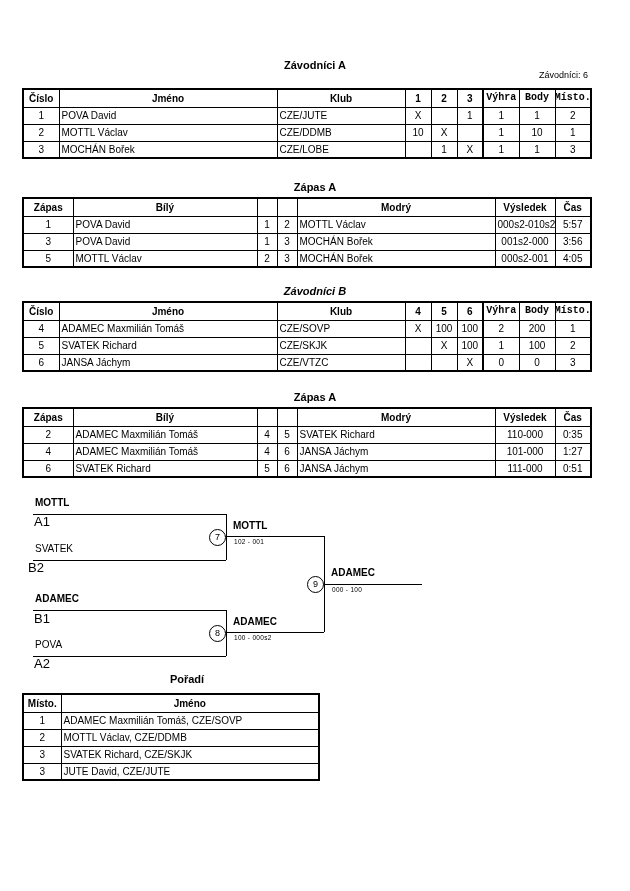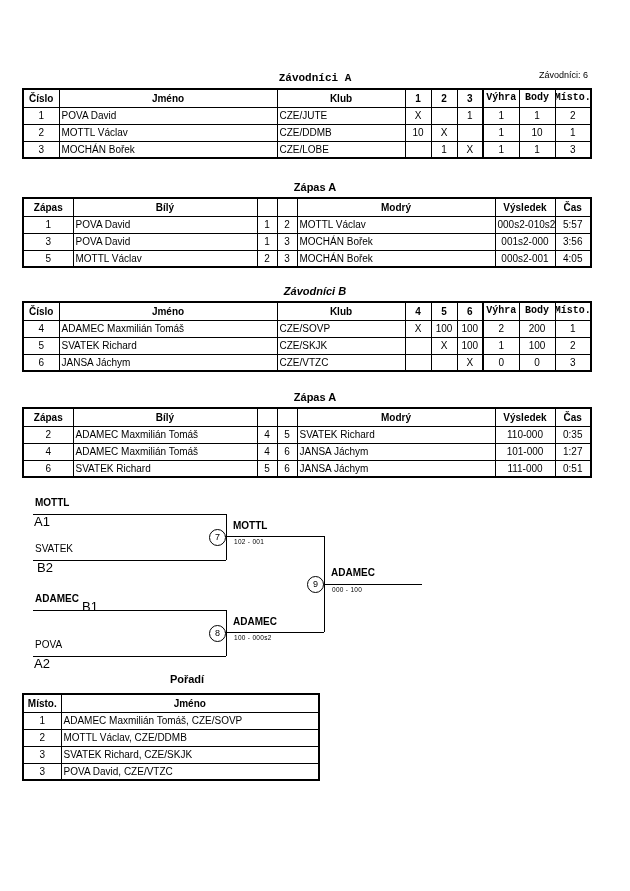--- a/index.html
+++ b/index.html
@@ -87,21 +87,21 @@
     font-size:9px;line-height:15px;text-align:center;
     z-index:3;
   }
 </style>
 </head>
 <body>
 
 <div class="page">
 
 
-  <div class="section-caption" style="top:72px;font-family:Liberation Mono, monospace;">Závodníci A</div>
+  <div class="section-caption" style="top:59px;">Závodníci A</div>
   <div class="entrants-count" style="top:70px;">Závodníci: 6</div>
 
   <table class="grid" id="tbl-group-a" style="left:22px;top:88px;width:568px;">
     <colgroup>
       <col style="width:36px">
         <col style="width:218px">
         <col style="width:128px">
       <col style="width:26px">
         <col style="width:26px">
         <col style="width:26px">
@@ -344,32 +344,32 @@
   </table>
 
   <div class="bracket">
 
     <div class="bk-name bold" id="bk-n0" style="left:35px;top:2px;">MOTTL</div>
     <div class="ln-h" style="left:33px;top:19px;width:193px;"></div>
     <div class="bk-seed" id="bk-s0" style="left:34px;top:19px;">A1</div>
 
     <div class="bk-name" id="bk-n1" style="left:35px;top:48px;">SVATEK</div>
     <div class="ln-h" style="left:33px;top:65px;width:193px;"></div>
-    <div class="bk-seed" id="bk-s1" style="left:37px;top:65px;">B2</div>
+    <div class="bk-seed" id="bk-s1" style="left:28px;top:65px;">B2</div>
 
     <div class="ln-v" style="left:226px;top:19px;height:46px;"></div>
 
     <div class="circle" id="bk-m0" style="left:209px;top:34px;">7</div>
     <div class="bk-name bold" id="bk-w0" style="left:233px;top:25px;">MOTTL</div>
     <div class="ln-h" style="left:224px;top:41px;width:100px;"></div>
     <div class="bk-score" id="bk-c0" style="left:234px;top:43px;">102 - 001</div>
 
     <div class="bk-name bold" id="bk-n2" style="left:35px;top:98px;">ADAMEC</div>
     <div class="ln-h" style="left:33px;top:115px;width:193px;"></div>
-    <div class="bk-seed" id="bk-s2" style="left:34px;top:104px;margin-left:48px;">B1</div>
+    <div class="bk-seed" id="bk-s2" style="left:34px;top:116px;">B1</div>
 
     <div class="bk-name" id="bk-n3" style="left:35px;top:144px;">POVA</div>
     <div class="ln-h" style="left:33px;top:161px;width:193px;"></div>
     <div class="bk-seed" id="bk-s3" style="left:34px;top:161px;">A2</div>
 
     <div class="ln-v" style="left:226px;top:115px;height:46px;"></div>
 
     <div class="circle" id="bk-m1" style="left:209px;top:130px;">8</div>
     <div class="bk-name bold" id="bk-w1" style="left:233px;top:121px;">ADAMEC</div>
     <div class="ln-h" style="left:224px;top:137px;width:100px;"></div>
@@ -404,18 +404,18 @@
         <tr>
           <td class="c">2</td>
           <td class="l">MOTTL Václav, CZE/DDMB</td>
         </tr>
         <tr>
           <td class="c">3</td>
           <td class="l">SVATEK Richard, CZE/SKJK</td>
         </tr>
         <tr>
           <td class="c">3</td>
-          <td class="l">POVA David, CZE/VTZC</td>
+          <td class="l">JUTE David, CZE/JUTE</td>
         </tr>
       </tbody>
   </table>
 
 </div>
 
 </body></html>

